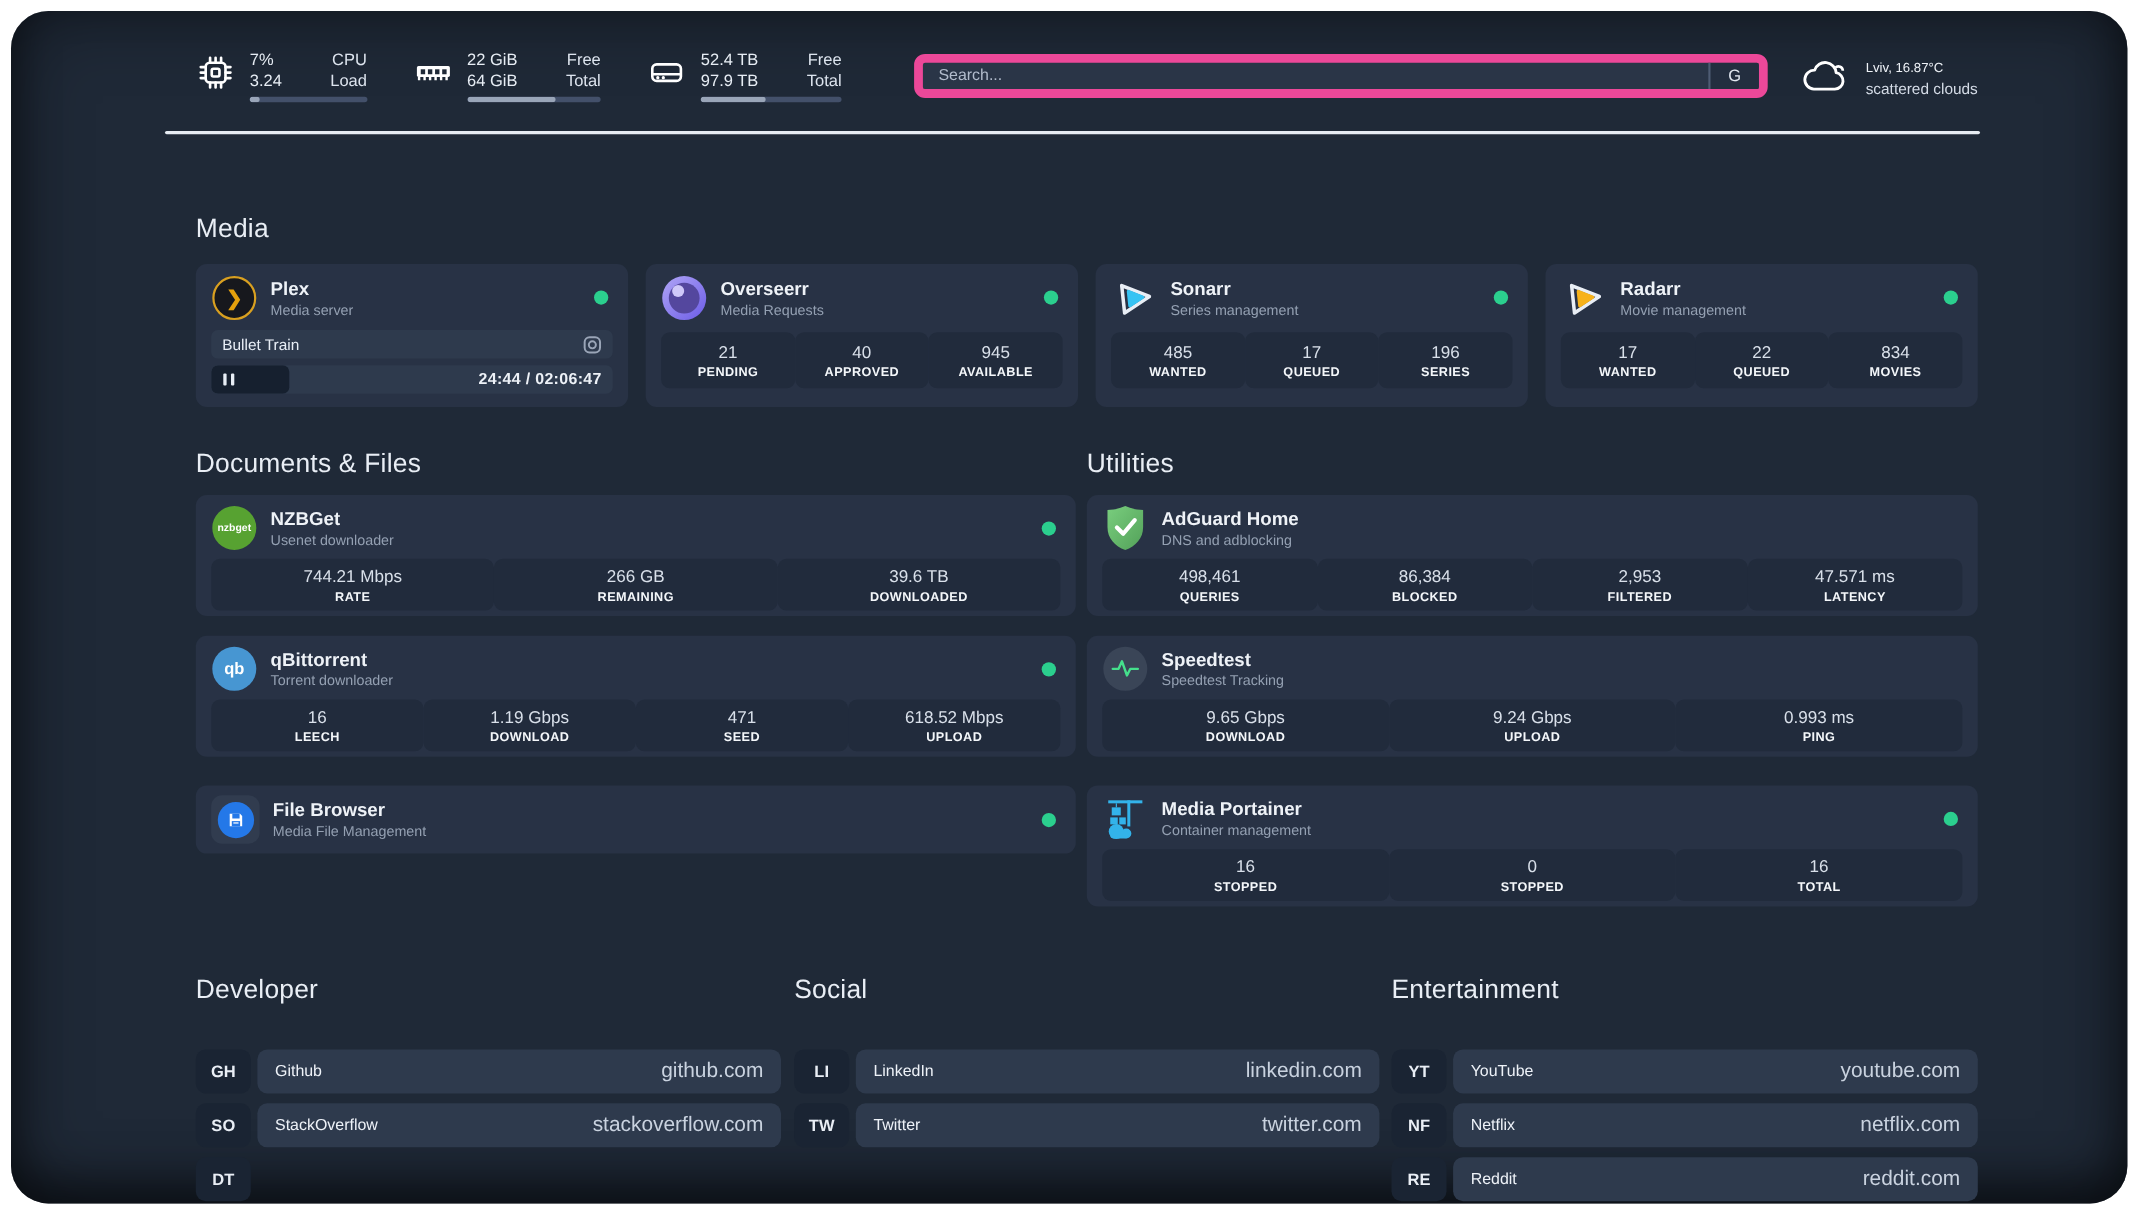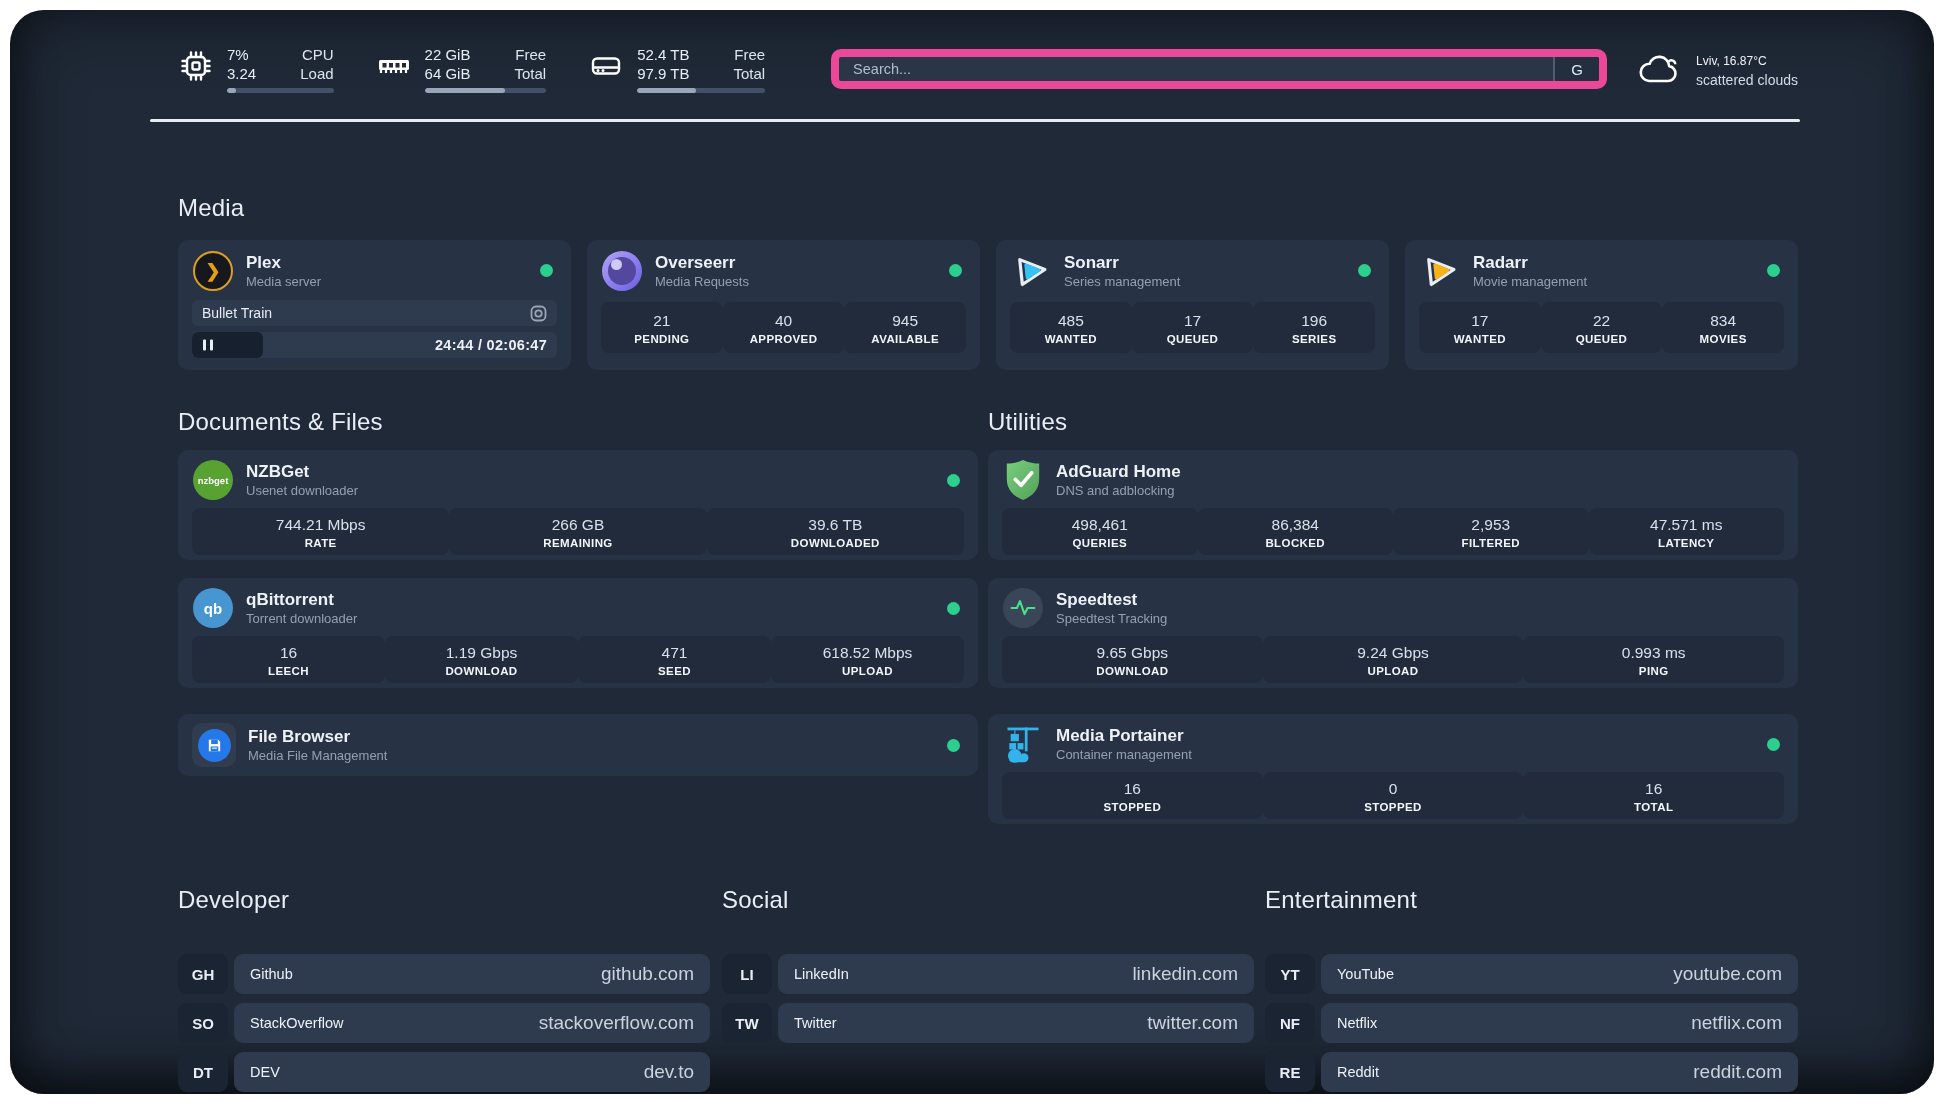--- a/index.html
+++ b/index.html
@@ -508,24 +508,20 @@
     </div>
     <div class="link-row">
       <div class="link-badge">SO</div>
       <div class="link-bar">
           <span class="link-name">StackOverflow</span>
           <span class="link-url">stackoverflow.com</span>
         </div>
     </div>
     <div class="link-row">
       <div class="link-badge">DT</div>
-      <div class="link-bar">
-          <span class="link-name">DEV</span>
-          <span class="link-url">dev.to</span>
-        </div>
     </div>
   </div>
 
   <div class="heading" style="left:712px; top:876px;">Social</div>
   <div class="link-col" style="left:712px;">
     <div class="link-row">
       <div class="link-badge">LI</div>
       <div class="link-bar">
           <span class="link-name">LinkedIn</span>
           <span class="link-url">linkedin.com</span>

